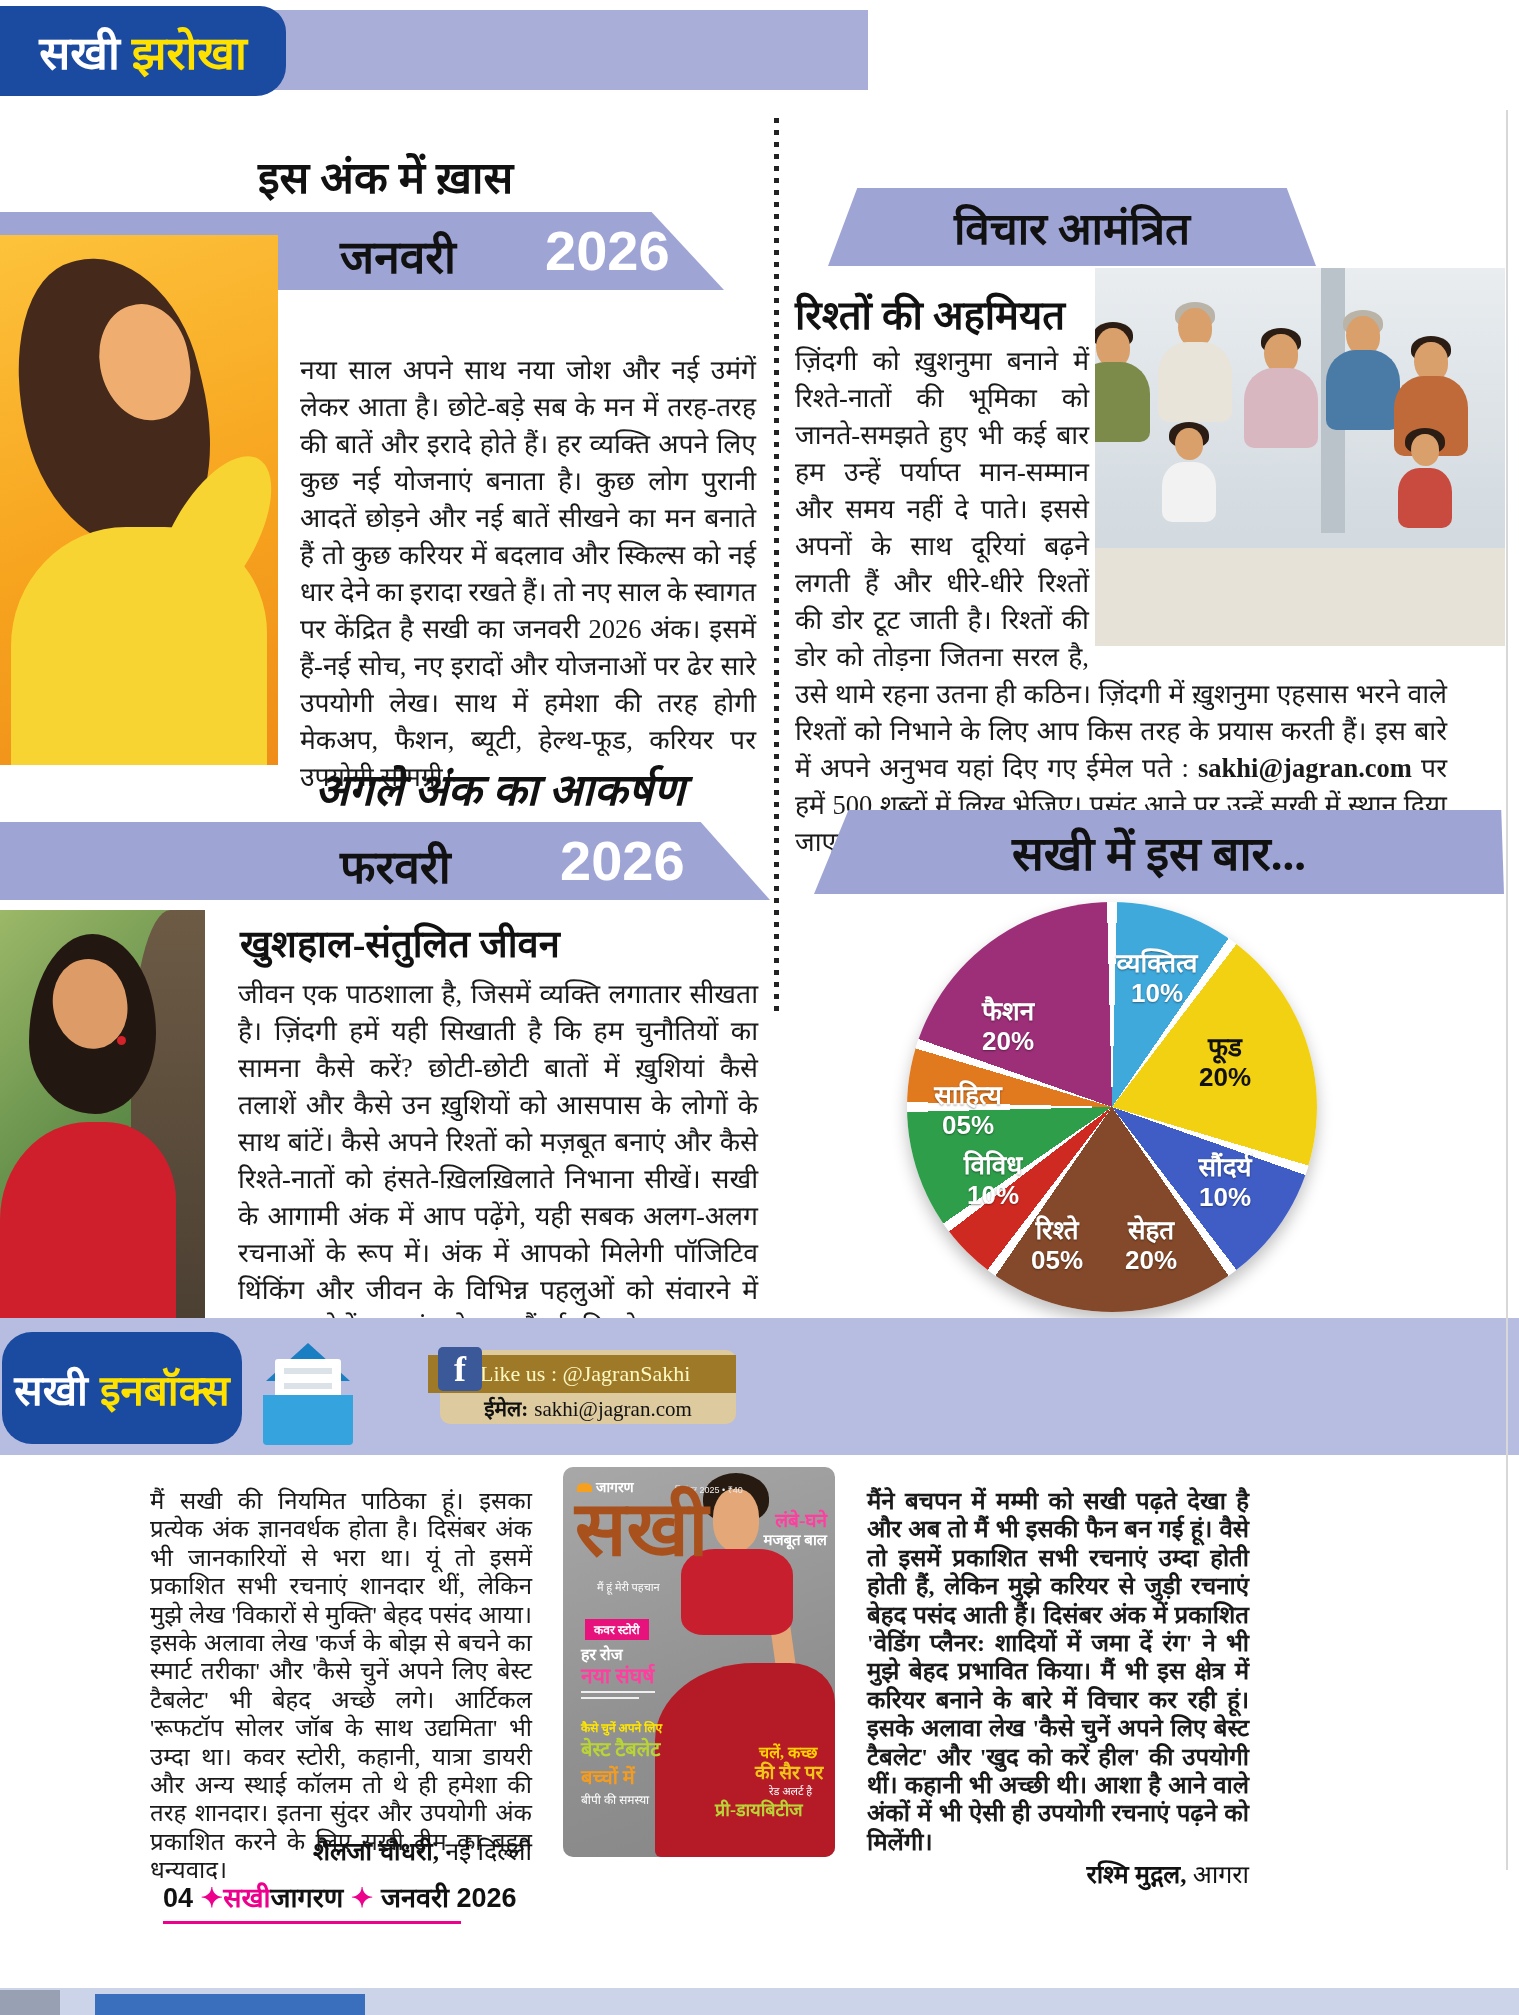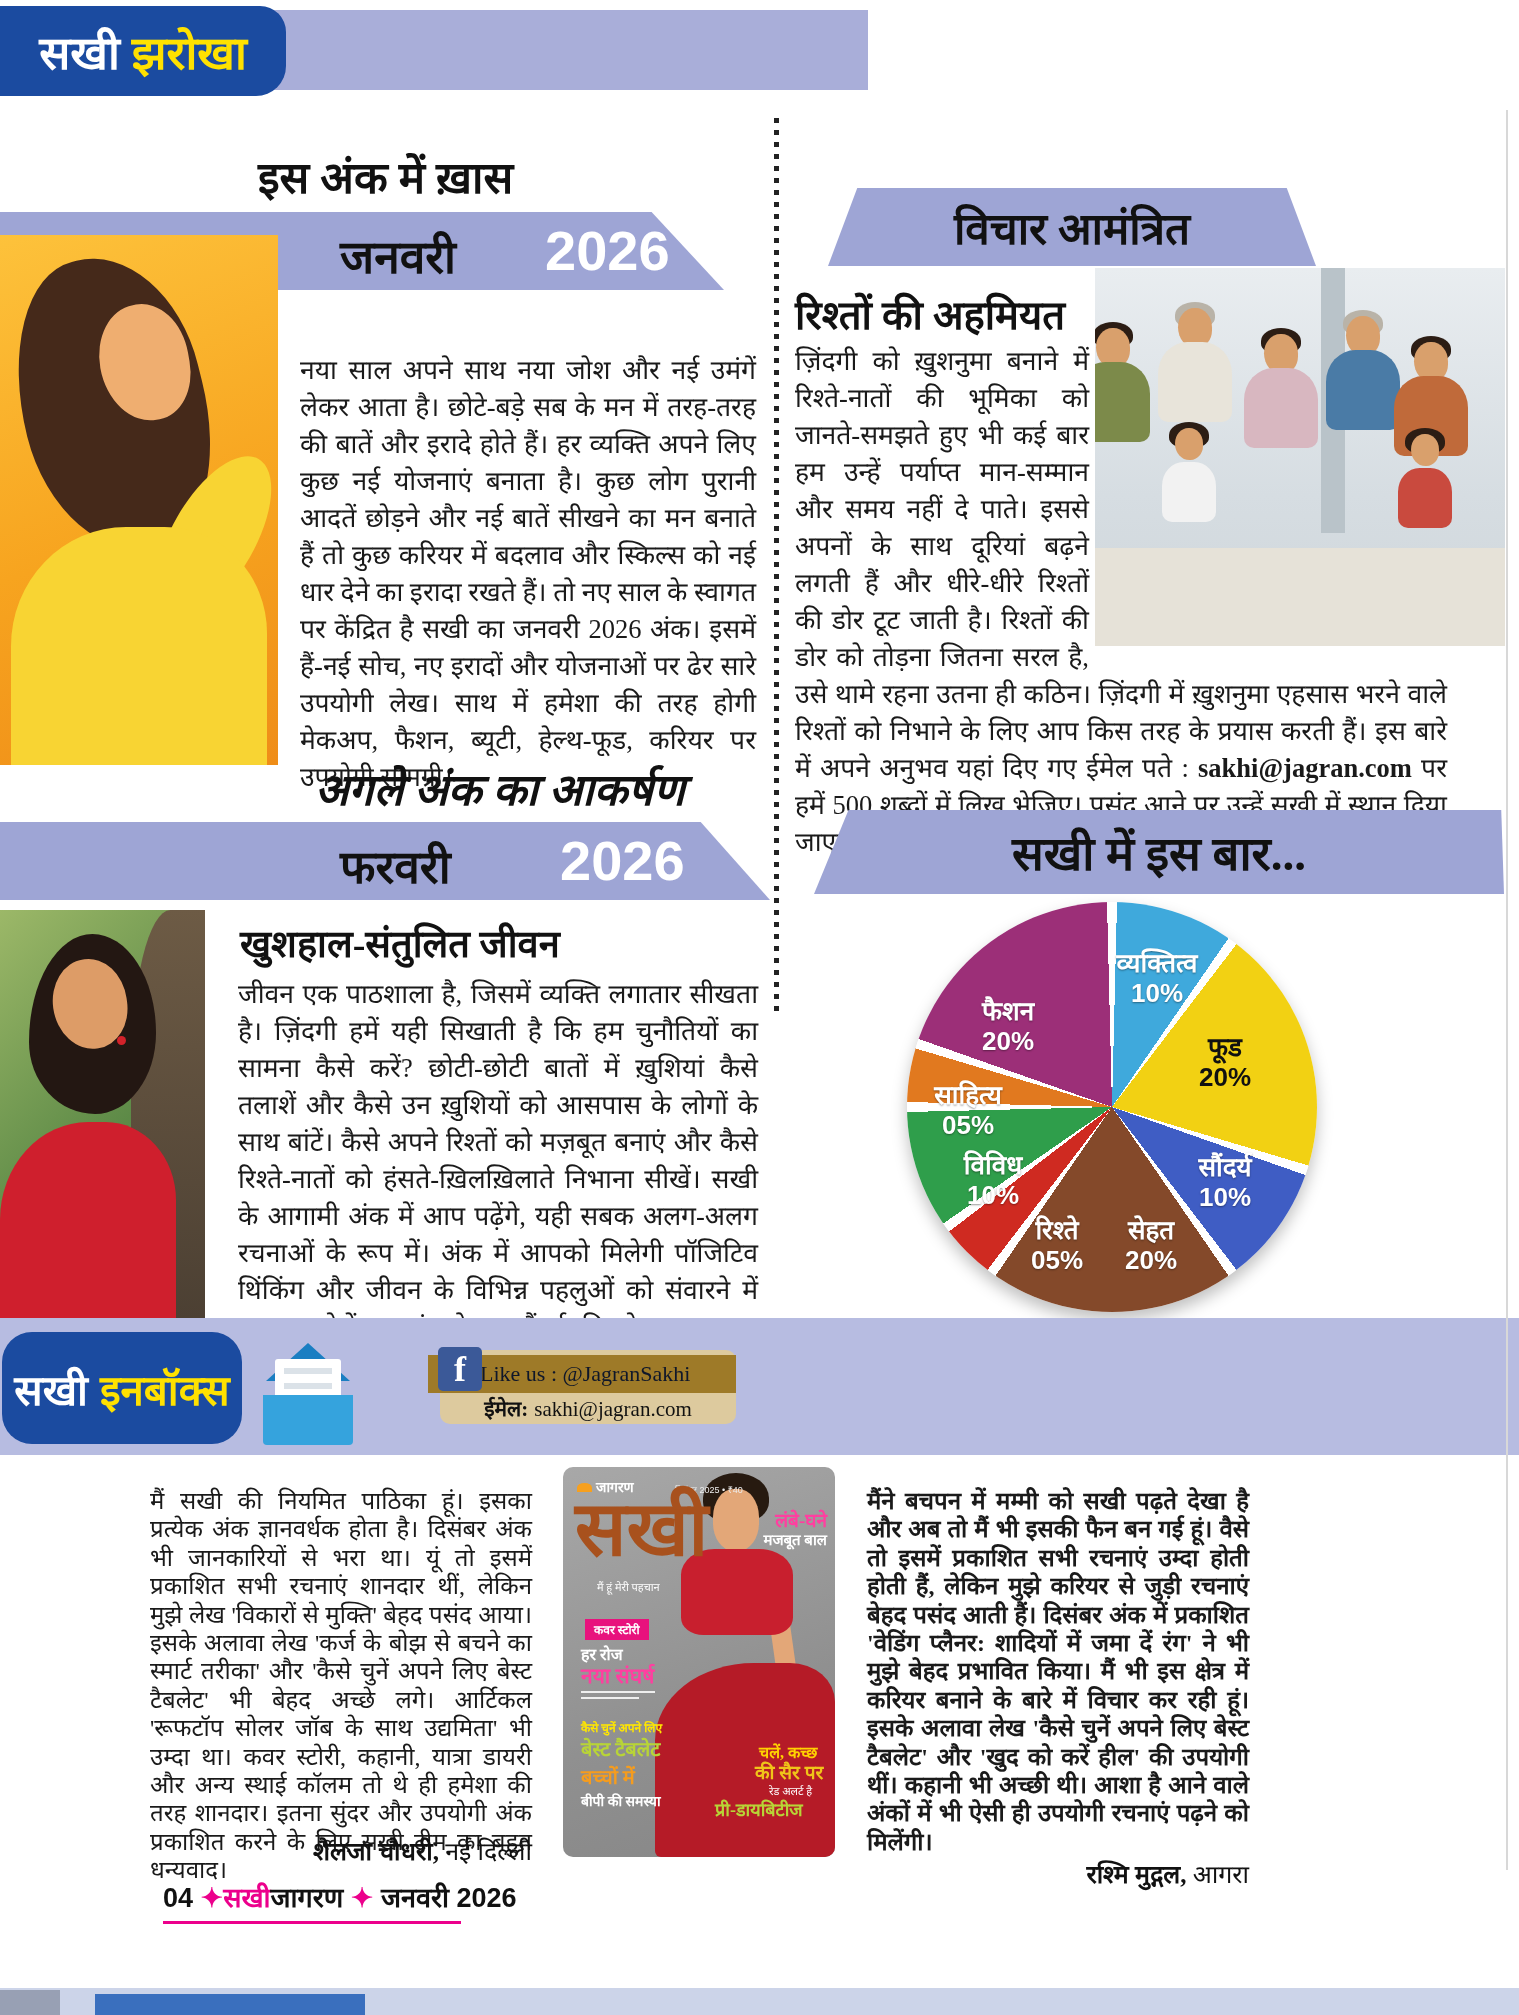--- a/index.html
+++ b/index.html
@@ -91,21 +91,21 @@
   .envelope { left:262px; top:1343px; width:92px; height:102px; }
   .envelope div { position:absolute; }
   .env-flap { left:4px; top:0; width:0; height:0; border-left:42px solid transparent; border-right:42px solid transparent; border-bottom:38px solid #1a7ec2; }
   .env-paper { left:13px; top:16px; width:66px; height:62px; background:#ffffff; border-radius:3px; }
   .env-paper i { display:block; height:6px; background:#dbe2e8; margin:9px 9px 0 9px; }
   .env-body { left:1px; top:52px; width:90px; height:50px; background:#35a3dd; border-radius:0 0 4px 4px; }
   .env-fold { left:1px; top:52px; width:0; height:0; border-left:45px solid transparent; border-right:45px solid transparent; border-top:30px solid #6ec2ea; }
 
   .fb-bar { left:440px; top:1350px; width:296px; height:74px; background:#ddca9e; border-radius:10px; }
   .fb-strip { position:absolute; left:-12px; top:5px; width:308px; height:38px; background:#9e7a28; display:flex; align-items:center; }
-  .fb-strip span { color:#0f172a; font-size:22px; margin-left:52px; }
+  .fb-strip span { color:#fef9c3; font-size:22px; margin-left:52px; }
   .fb-icon { position:absolute; left:-2px; top:-3px; width:44px; height:44px; background:#3b5998; color:#fff; border-radius:5px; font:bold 36px/44px "Liberation Serif", serif; text-align:center; }
   .fb-email { position:absolute; left:0; bottom:2px; width:100%; text-align:center; font-size:21px; color:#111; }
   .fb-email b { margin-right:6px; }
 
   
   .letter { font-size:24px; line-height:28.4px; text-align:justify; color:#1a1a1a; }
   .letter-left  { left:150px; top:1487px; width:382px; }
   .letter-right { left:867px; top:1487px; width:382px;font-weight:bold; }
   .sig { text-align:right; font-size:25px; color:#111; }
   .sig-left  { left:150px; top:1833px; width:382px; }
@@ -127,21 +127,21 @@
   .cv-skirt { left:92px; top:196px; width:180px; height:194px; background:#b51b27; border-radius:55% 25% 6px 6px/40% 20% 6px 6px; }
   .cv-arm { left:208px; top:120px; width:20px; height:90px; background:#e3a778; border-radius:10px; transform:rotate(-8deg); }
   .cv-cstag { left:22px; top:152px; background:#e8127d; color:#fff; font-size:12px; font-weight:bold; padding:2px 9px; }
   .cv-cs1 { left:18px; top:176px; font-size:16px; font-weight:bold; color:#fff; }
   .cv-cs2 { left:18px; top:194px; font-size:21px; font-weight:bold; color:#ff3fa0; }
   .cv-cap1 { left:18px; top:224px; width:74px; height:2px; background:rgba(255,255,255,.85); }
   .cv-cap2 { left:18px; top:230px; width:58px; height:2px; background:rgba(255,255,255,.85); }
   .cv-l1 { left:18px; top:252px; font-size:12px; font-weight:bold; color:#ffe600; }
   .cv-l2 { left:18px; top:268px; font-size:20px; font-weight:bold; color:#b8d437; }
   .cv-l3 { left:18px; top:296px; font-size:20px; font-weight:bold; color:#f59c1e; }
-  .cv-l4 { left:18px; top:324px; font-size:14px; font-weight:bold; color:#fff; }
+  .cv-l4 { left:18px; top:324px; font-size:12px; font-weight:normal; color:#fff; }
   .cv-r1 { left:196px; top:274px; font-size:16px; font-weight:bold; color:#ffd200; }
   .cv-r2 { left:192px; top:292px; font-size:19px; font-weight:bold; color:#f0c419; }
   .cv-r3 { left:206px; top:316px; font-size:11px; color:#fff; }
   .cv-r4 { left:152px; top:330px; font-size:18px; font-weight:bold; color:#b8d437; }
 
   
   .footer { left:163px; top:1882px; font:bold 27px/32px "Liberation Sans", sans-serif; color:#111; white-space:nowrap; }
   .footer .pink { color:#ec008c; }
   .footer-line { left:163px; top:1921px; width:298px; height:3px; background:#ec008c; }
 

